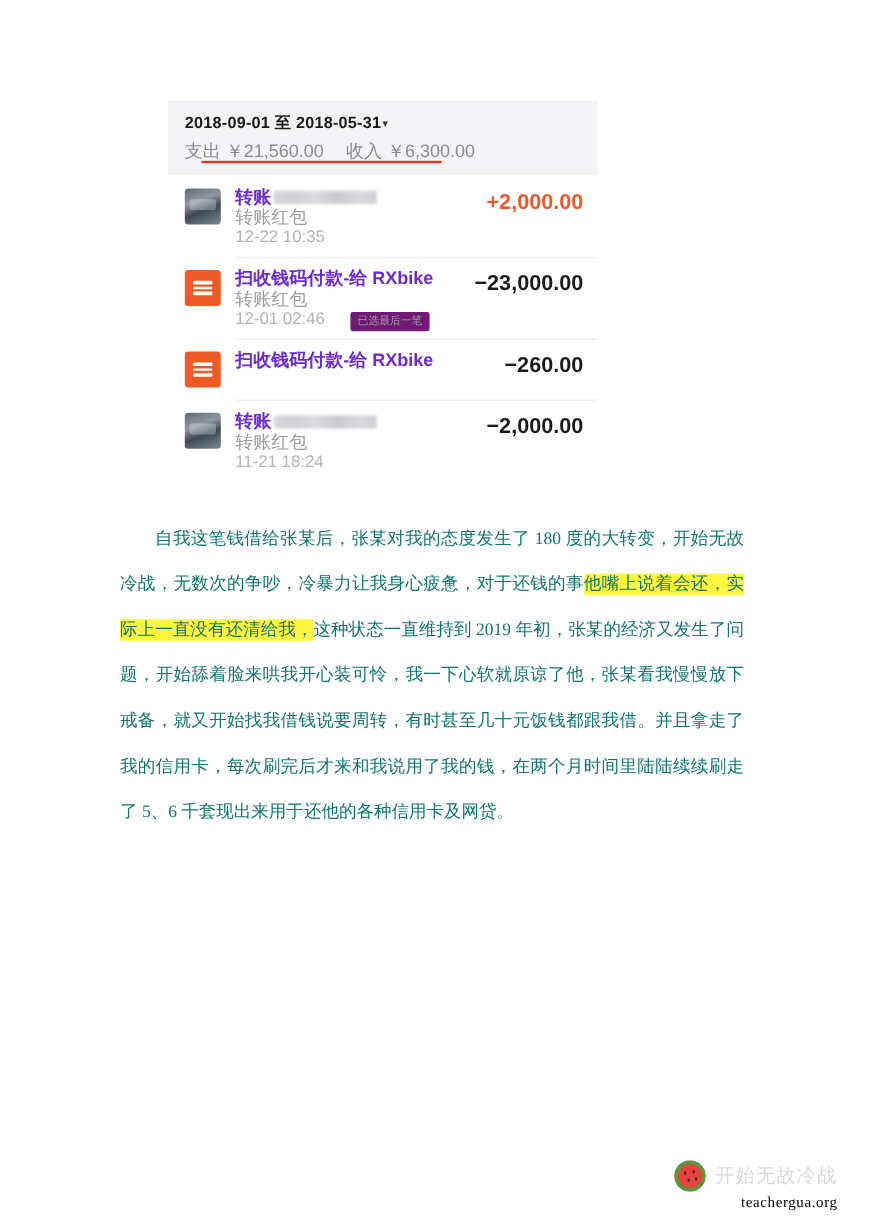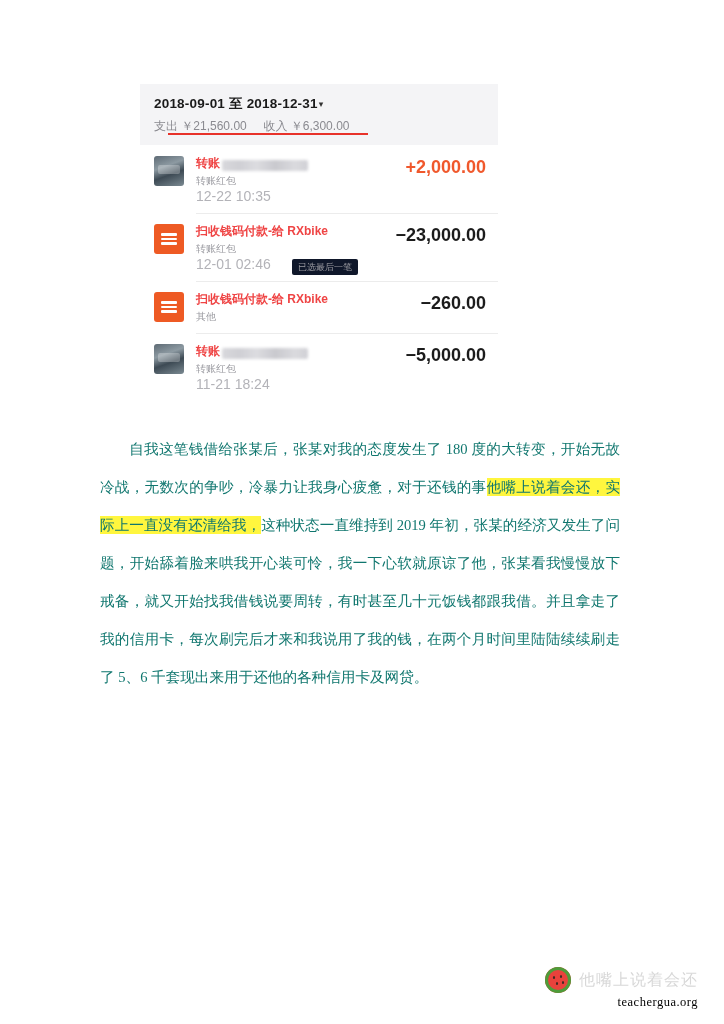--- a/index.html
+++ b/index.html
@@ -36,21 +36,21 @@
   }
   .caret {
     display: inline-block;
     font-size: 9px;
     color: #333;
     transform: translateY(-1px);
     margin-left: 1px;
   }
   .sshot-sum {
     margin-top: 5px;
-    font-size: 12px;
+    font-size: 15px;
     color: #8a8a90;
     position: relative;
     display: inline-block;
     padding-bottom: 2px;
   }
   .sshot-sum .lbl { color: #8a8a90; }
   .sshot-sum .val { color: #8a8a90; }
   .sshot-sum .gap { display: inline-block; width: 10px; }
   .redline {
     position: absolute;
@@ -118,38 +118,38 @@
     background: #ffffff;
     border-radius: 1px;
     display: block;
   }
   .avatar.scan .bars i:nth-child(1) { top: 1px; }
   .avatar.scan .bars i:nth-child(2) { top: 5.6px; }
   .avatar.scan .bars i:nth-child(3) { top: 10.2px; }
 
   .txn-body { flex: 1 1 auto; min-width: 0; }
   .txn-title {
-    font-size: 12px;
-    color: #ef4444;
+    font-size: 15px;
+    color: #6d28d9;
     font-weight: bold;
     line-height: 15px;
     display: flex;
-    align-items: flex-end;
+    align-items: center;
   }
   .blurname {
     display: inline-block;
     height: 11px;
     width: 86px;
     margin-left: 2px;
     border-radius: 2px;
     background: linear-gradient(90deg,#d8d8dc 0%,#cfcfd4 20%,#dcdce0 40%,#c9c9ce 62%,#dadade 85%,#d0d0d5 100%);
     filter: blur(1.4px);
   }
   .txn-sub {
-    font-size: 10px;
+    font-size: 15px;
     color: #9a9aa0;
     margin-top: 3px;
     line-height: 13px;
   }
   .txn-time {
     font-size: 14px;
     color: #b3b3b8;
     margin-top: 3px;
     line-height: 13px;
   }
@@ -160,27 +160,28 @@
     margin-left: 8px;
     white-space: nowrap;
     padding-top: 1px;
   }
   .txn-amt.plus { color: #f0582c; }
 
   .tag-chip {
     position: absolute;
     left: 152px;
     bottom: 6px;
-    background: #0f172a;
+    background: #701a75;
     color: #9b9ba1;
     font-size: 9px;
     padding: 2px 6px;
     border-radius: 2px;
     line-height: 12px;
     white-space: nowrap;
+    font-family: Liberation Mono, monospace;
   }
 
   
   .article {
     position: absolute;
     left: 100px;
     top: 430px;
     width: 520px;
     font-family: "Liberation Serif", serif;
     font-size: 14.6px;
@@ -242,21 +243,21 @@
     margin-top: 2px;
   }
 </style>
 </head>
 <body>
 
 <div class="screenshot">
 
   <div class="sshot-header">
     <div>
-      <span class="sshot-date">2018-09-01 至 2018-12-31</span><span class="caret">▾</span>
+      <span class="sshot-date">2018-09-01 至 2018-05-31</span><span class="caret">▾</span>
     </div>
     <div class="sshot-sum">
       <span class="lbl">支出</span>
       <span class="val">￥21,560.00</span>
       <span class="gap"></span>
       <span class="lbl">收入</span>
       <span class="val">￥6,300.00</span>
       <span class="redline"></span>
     </div>
   </div>
@@ -300,49 +301,48 @@
         <span class="bars">
             <i></i>
             <i></i>
             <i></i>
           </span>
       </div>
       <div class="txn-body">
         <div class="txn-title">
           <span>扫收钱码付款-给 RXbike</span>
         </div>
-        <div class="txn-sub">其他</div>
       </div>
       <div class="txn-amt">−260.00</div>
     </div>
 
     <div class="txn">
       <div class="avatar photo"></div>
       <div class="txn-body">
         <div class="txn-title">
           <span>转账</span>
           <span class="blurname"></span>
         </div>
         <div class="txn-sub">转账红包</div>
         <div class="txn-time">11-21  18:24</div>
       </div>
-      <div class="txn-amt">−5,000.00</div>
+      <div class="txn-amt">−2,000.00</div>
     </div>
 
   </div>
 </div>
 
 <div class="article">
   <p><span>自我这笔钱借给张某后，张某对我的态度发生了 180 度的大转变，开始无故冷战，无数次的争吵，冷暴力让我身心疲惫，对于还钱的事</span><span class="hl">他嘴上说着会还，实际上一直没有还清给我，</span><span>这种状态一直维持到 2019 年初，张某的经济又发生了问题，开始舔着脸来哄我开心装可怜，我一下心软就原谅了他，张某看我慢慢放下戒备，就又开始找我借钱说要周转，有时甚至几十元饭钱都跟我借。并且拿走了我的信用卡，每次刷完后才来和我说用了我的钱，在两个月时间里陆陆续续刷走了 5、6 千套现出来用于还他的各种信用卡及网贷。</span></p>
 </div>
 
 <div class="watermark">
   <div class="wm-row">
     <span class="melon">
       <i class="seed s1"></i>
         <i class="seed s2"></i>
         <i class="seed s3"></i>
         <i class="seed s4"></i>
     </span>
-    <span class="wm-title">他嘴上说着会还</span>
+    <span class="wm-title">开始无故冷战</span>
   </div>
   <div class="wm-url">teachergua.org</div>
 </div>
 
 </body></html>

